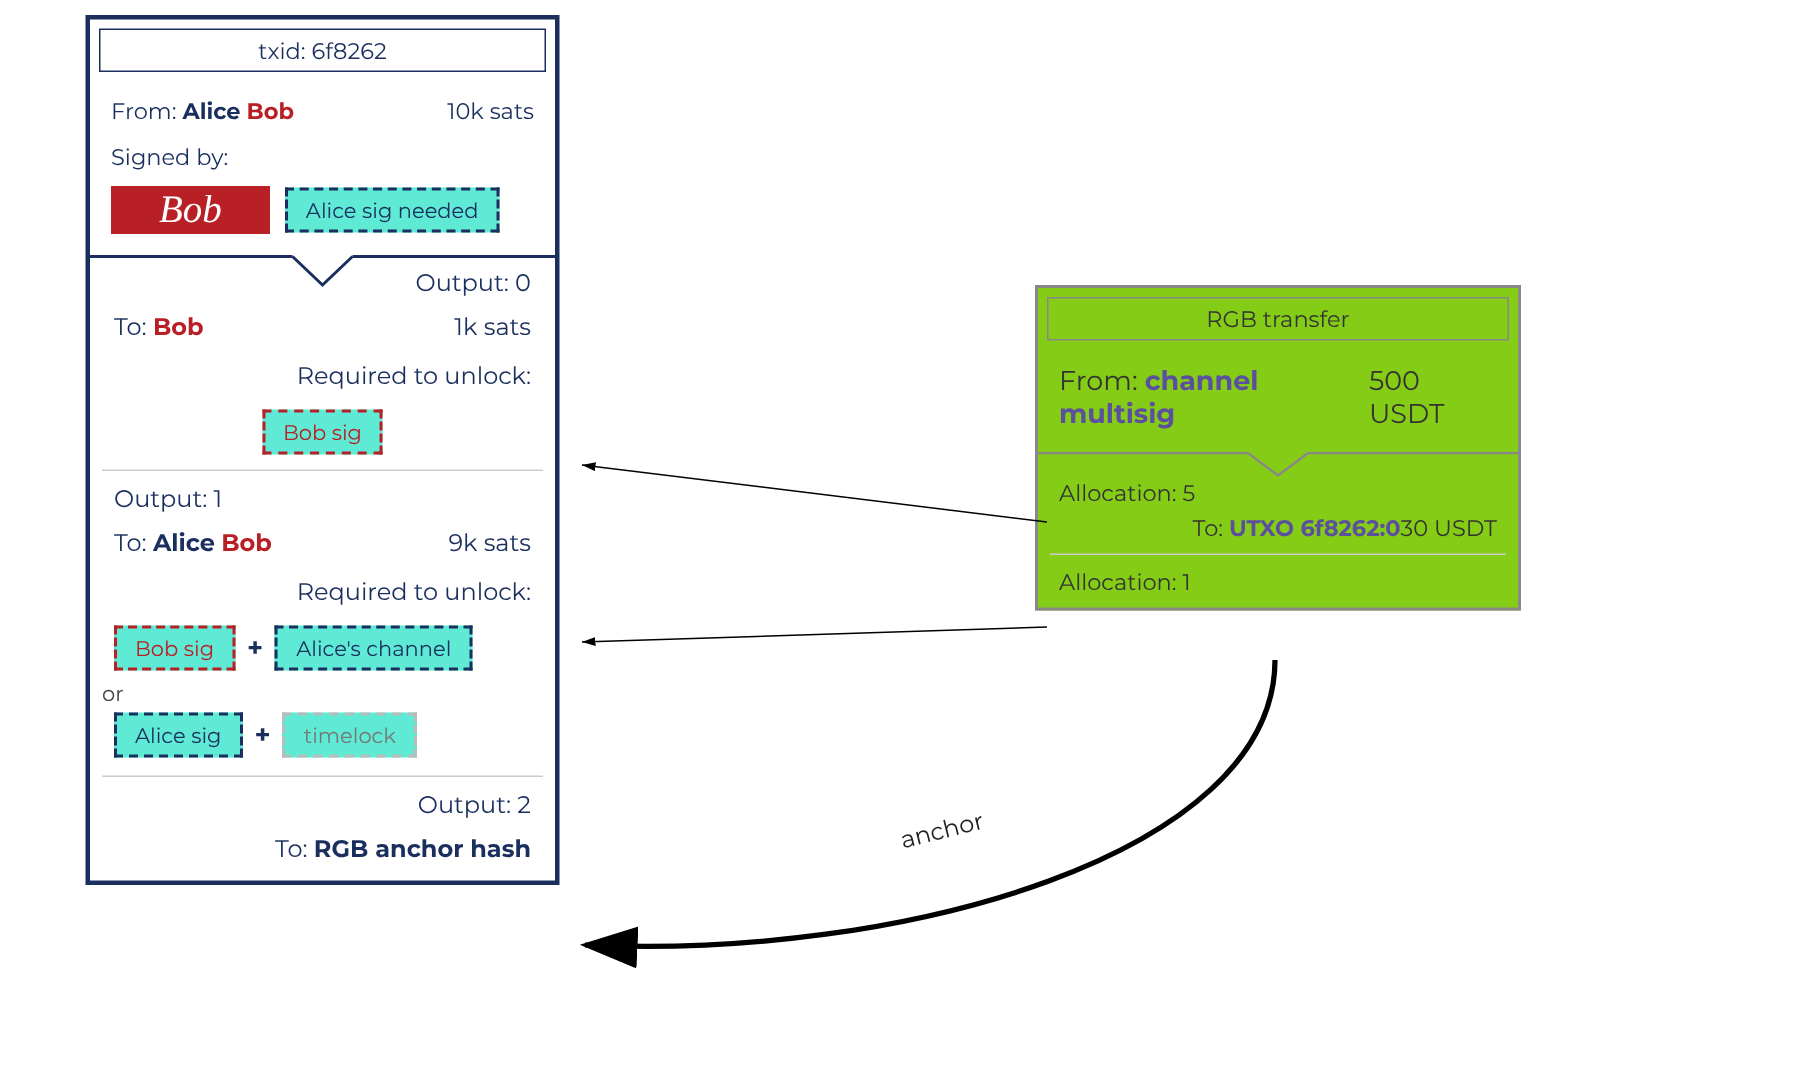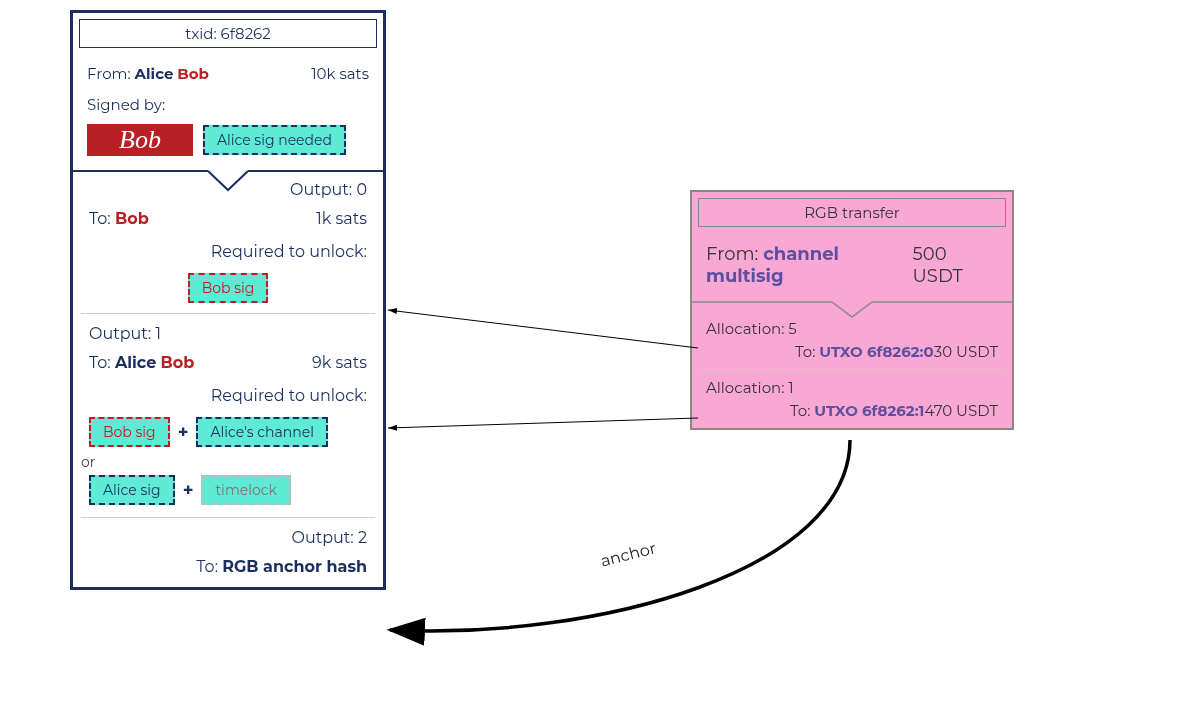--- a/index.html
+++ b/index.html
@@ -13,21 +13,21 @@
   body {
     font-family: "Montserrat", "Segoe UI", Arial, sans-serif;
     color: var(--navy);
     width: 1200px;
     height: 726px;
     position: relative;
     background: #fff;
   }
   .tx-box {
     position: absolute;
-    left: 70px;
+    left: 57px;
     top: 10px;
     width: 310px;
     border: 3px solid var(--navy);
     background: #fff;
   }
   .tx-head {
     border: 1px solid var(--navy);
     margin: 6px;
     padding: 4px 8px;
     text-align: center;
@@ -74,21 +74,21 @@
   .plus-row { display:flex; align-items:center; gap:8px; padding: 2px 8px 4px; }
   .plus { font-weight:700; font-size:18px; color: var(--navy); }
   .or-row { text-align:left; color:#444; font-size:14px; padding:2px 0; }
 
   .rgb-box {
     position: absolute;
     left: 690px;
     top: 190px;
     width: 320px;
     border: 2px solid #888;
-    background: #f9a8d4;
+    background: #84cc16;
     color: #333;
   }
   .rgb-head {
     border: 1px solid #888;
     margin: 6px;
     padding: 4px;
     text-align: center;
     font-size: 15px;
   }
   .rgb-from {
@@ -224,27 +224,20 @@
       <span>
         <span>To:</span>
         <span class="utxo">UTXO 6f8262:0</span>
       </span>
       <span>30 USDT</span>
     </div>
   </div>
 
   <div class="rgb-section">
     <div>Allocation: 1</div>
-    <div class="alloc-row">
-      <span>
-        <span>To:</span>
-        <span class="utxo">UTXO 6f8262:1</span>
-      </span>
-      <span>470 USDT</span>
-    </div>
   </div>
 </div>
 
 <svg class="overlay">
   <defs>
     <marker id="ah" markerWidth="10" markerHeight="10" refX="9" refY="3" orient="auto">
       <path d="M0,0 L9,3 L0,6 Z" fill="#000"></path>
     </marker>
     <marker id="ahBig" markerWidth="12" markerHeight="12" refX="10" refY="4" orient="auto">
       <path d="M0,0 L11,4 L0,8 Z" fill="#000"></path>

